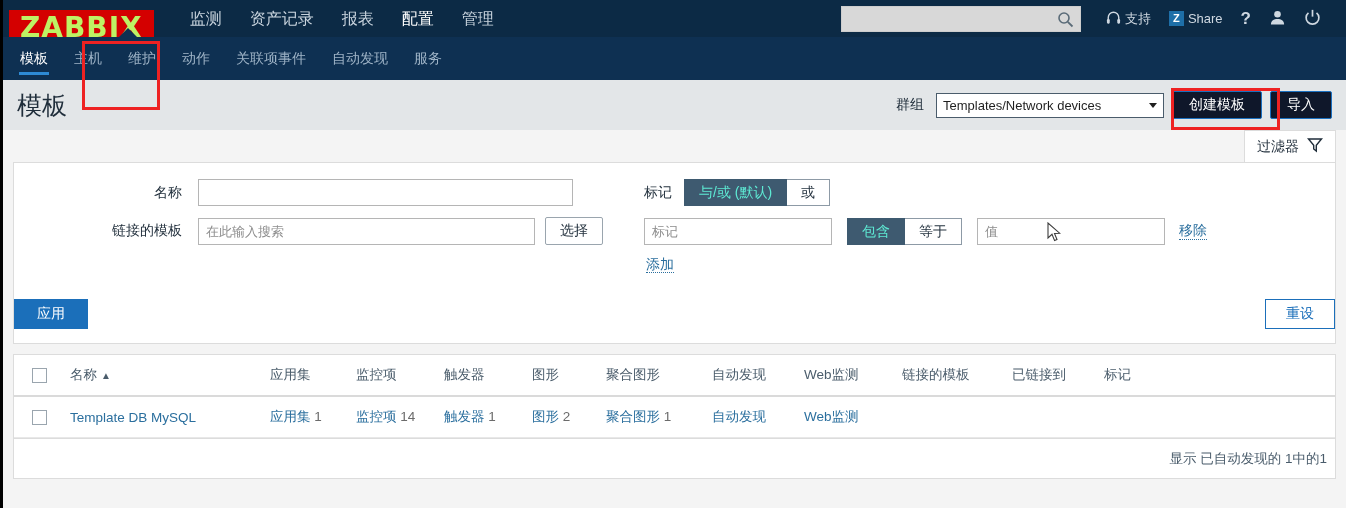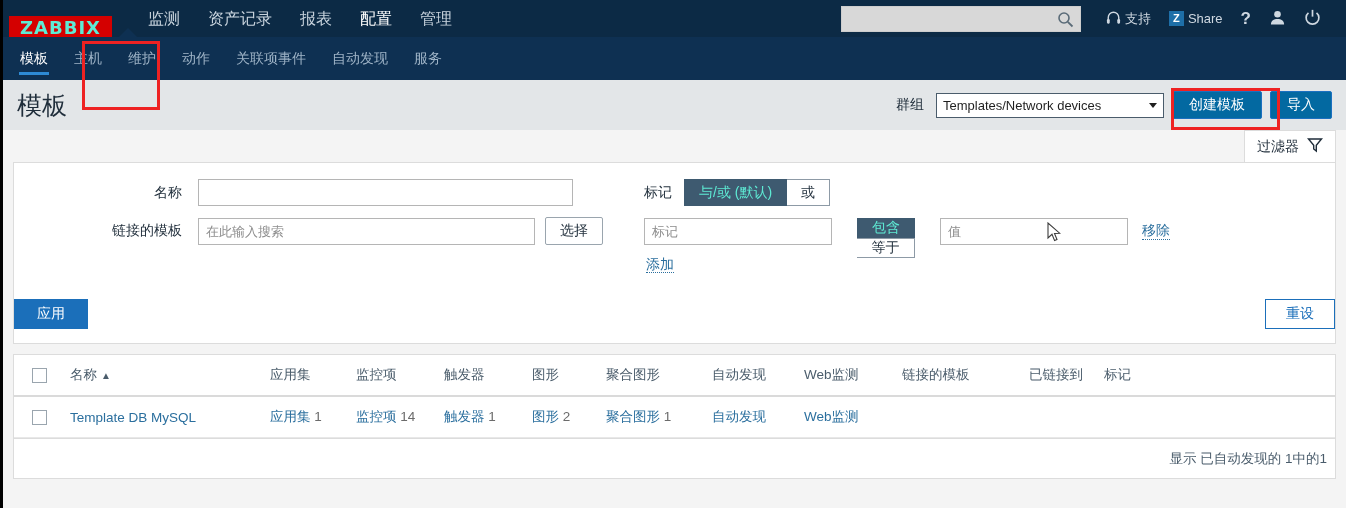--- a/index.html
+++ b/index.html
@@ -18,21 +18,21 @@
     background:#f4f4f4;
     overflow:hidden;
   }
 
   
   .topnav {
     height:37px; background:#0c2a45; display:flex; align-items:center;
     padding-left:6px; position:relative;
   }
   .logo {
-    background:#d40000; color:#5eead4; font-weight:bold; font-size:18px;
+    background:#d40000; color:#bef264; font-weight:bold; font-size:28px;
     letter-spacing:1px; padding:2px 10px 4px 10px; margin-right:22px;
     font-family:"DejaVu Sans",sans-serif; line-height:1.05;
     border:1px solid #d40000;
     margin-top:21px;
   }
   .topnav-items { display:flex; align-items:center; gap:0; }
   .topnav-item {
     color:#c9d4de; font-size:16px; padding:0 14px; line-height:37px;
     cursor:pointer; white-space:nowrap;
   }
@@ -101,21 +101,21 @@
     font-size:13px; color:#1f1f1f; padding:0 20px 0 6px; position:relative;
     display:flex; align-items:center; cursor:pointer;
   }
   .sel .caret {
     position:absolute; right:6px; top:9px; width:0; height:0;
     border-left:4.5px solid transparent; border-right:4.5px solid transparent;
     border-top:5px solid #1f1f1f;
   }
   .btn {
     height:28px; padding:0 16px; font-size:14px; cursor:pointer;
-    border:1px solid #1b70c0; background:#0369a1; color:#fff;
+    border:1px solid #1b70c0; background:#0f172a; color:#fff;
     display:inline-flex; align-items:center; justify-content:center;
     font-family:inherit; border-radius:2px;
   }
 
   
   .filtertabrow {
     height:32px; position:relative; background:#f4f4f4;
   }
   .filtertab {
     position:absolute; right:10px; top:0; height:32px; min-width:92px;
@@ -211,21 +211,21 @@
   .sortarrow { font-size:10px; color:#4a5c6b; margin-left:4px; }
   .namecol { width:210px; padding-left:10px !important; }
   .c-app  { width:86px; }
   .c-item { width:88px; }
   .c-trig { width:88px; }
   .c-grap { width:74px; }
   .c-aggr { width:106px; }
   .c-disc { width:92px; }
   .c-web  { width:98px; }
   .c-ltpl { width:110px; }
-  .c-lnkd { width:92px;text-align:center; }
+  .c-lnkd { width:92px; }
 
   .tfoot {
     margin:0 10px; height:40px; background:#fff; border:1px solid #dcdcdc;
     border-top:none; display:flex; align-items:center; justify-content:flex-end;
     padding-right:8px; font-size:13.5px; color:#4a5c6b;
   }
 
   
   .annot {
     position:absolute; border:3px solid #ee2222; pointer-events:none;
@@ -355,21 +355,21 @@
       <div class="fcol-right">
         <div class="tagrow1">
           <span class="taglabel">标记</span>
           <div class="toggle">
             <div class="on">与/或 (默认)</div>
             <div>或</div>
           </div>
         </div>
         <div class="tagrow2">
           <input class="inp inp-tag" type="text" placeholder="标记" style="">
-          <div class="toggle" style="margin:0 25px;flex-direction:column;">
+          <div class="toggle" style="margin:0 15px;">
             <div class="on">包含</div>
             <div>等于</div>
           </div>
           <input class="inp inp-val" type="text" placeholder="值" style="">
           <span class="lnk removelnk">移除</span>
         </div>
         <div class="addrow">
           <span class="lnk">添加</span>
         </div>
       </div>

